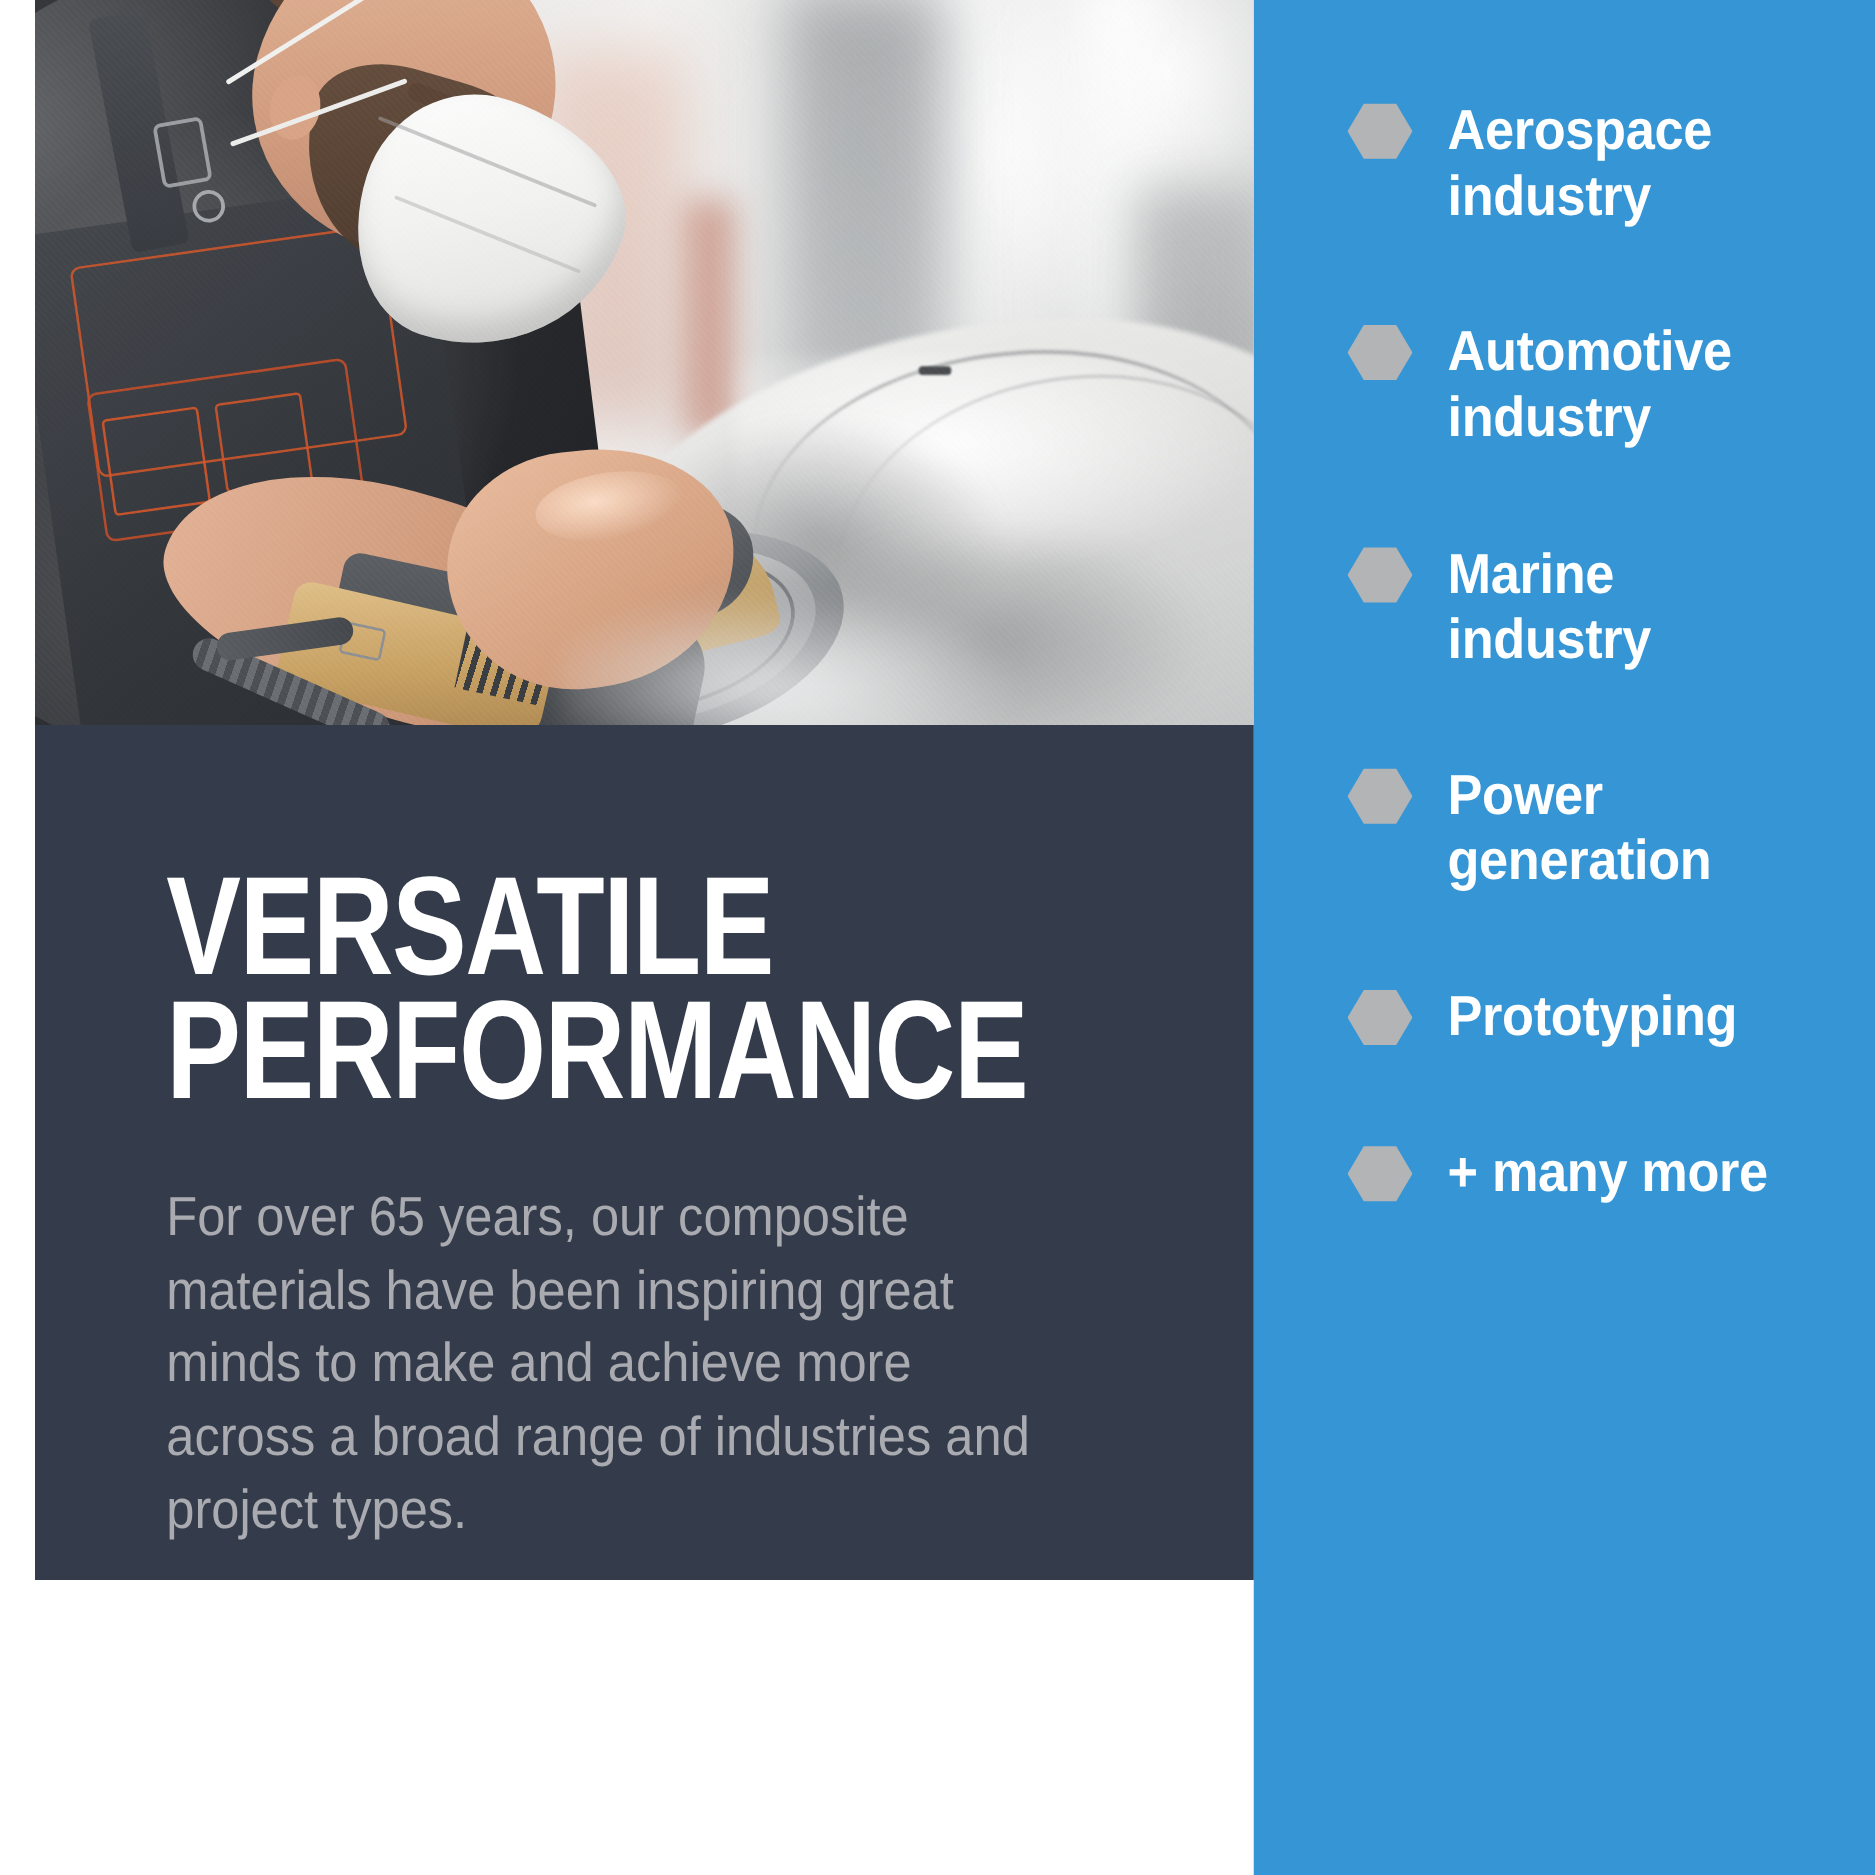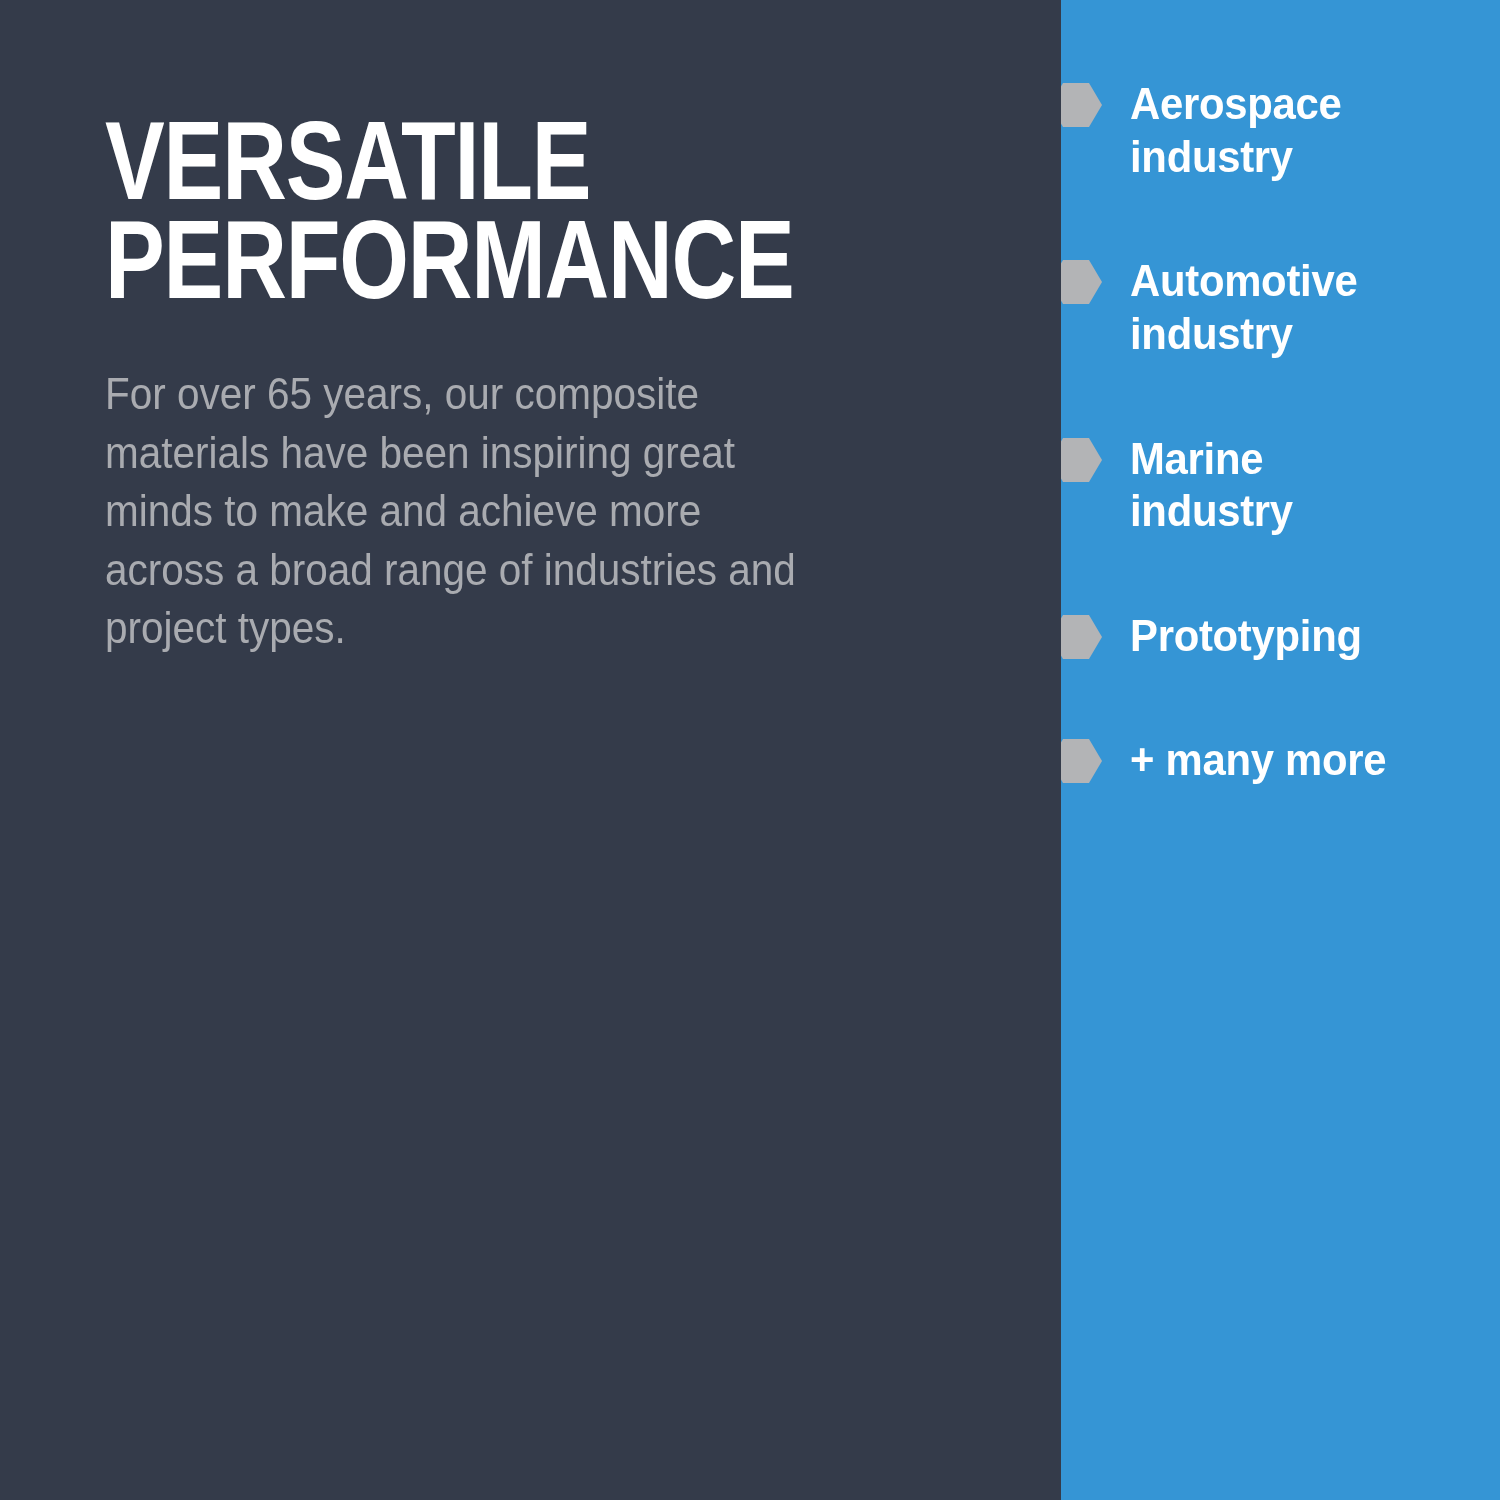--- a/index.html
+++ b/index.html
@@ -10,22 +10,22 @@
   }
   .poster {
     position:relative;
     width:1500px; height:1500px;
     display:flex;
   }
 
   
   .left-col {
     position:relative;
-    width:975px; height:1500px;
-    display:flex; flex-direction:row;
+    width:975px; height:1264px;
+    display:flex; flex-direction:column;margin-left:28px;
   }
 
   
   .photo {
     position:relative;
     width:975px; height:580px;
     overflow:hidden;
     background:#c9cbcb;
   }
   .photo-layer { position:absolute; }
@@ -484,20 +484,29 @@
       <li class="ind-item">
         <span class="hex-icon">
           <svg viewBox="0 0 52 46">
               <polygon points="13,1 39,1 52,23 39,45 13,45 0,23" fill="#b3b4b6"></polygon>
             </svg>
         </span>
         <span class="ind-label">Marine
 industry</span>
       </li>
 
+      <li class="ind-item">
+        <span class="hex-icon">
+          <svg viewBox="0 0 52 46">
+              <polygon points="13,1 39,1 52,23 39,45 13,45 0,23" fill="#b3b4b6"></polygon>
+            </svg>
+        </span>
+        <span class="ind-label">Power
+generation</span>
+      </li>
 
       <li class="ind-item">
         <span class="hex-icon">
           <svg viewBox="0 0 52 46">
               <polygon points="13,1 39,1 52,23 39,45 13,45 0,23" fill="#b3b4b6"></polygon>
             </svg>
         </span>
         <span class="ind-label">Prototyping</span>
       </li>
 

